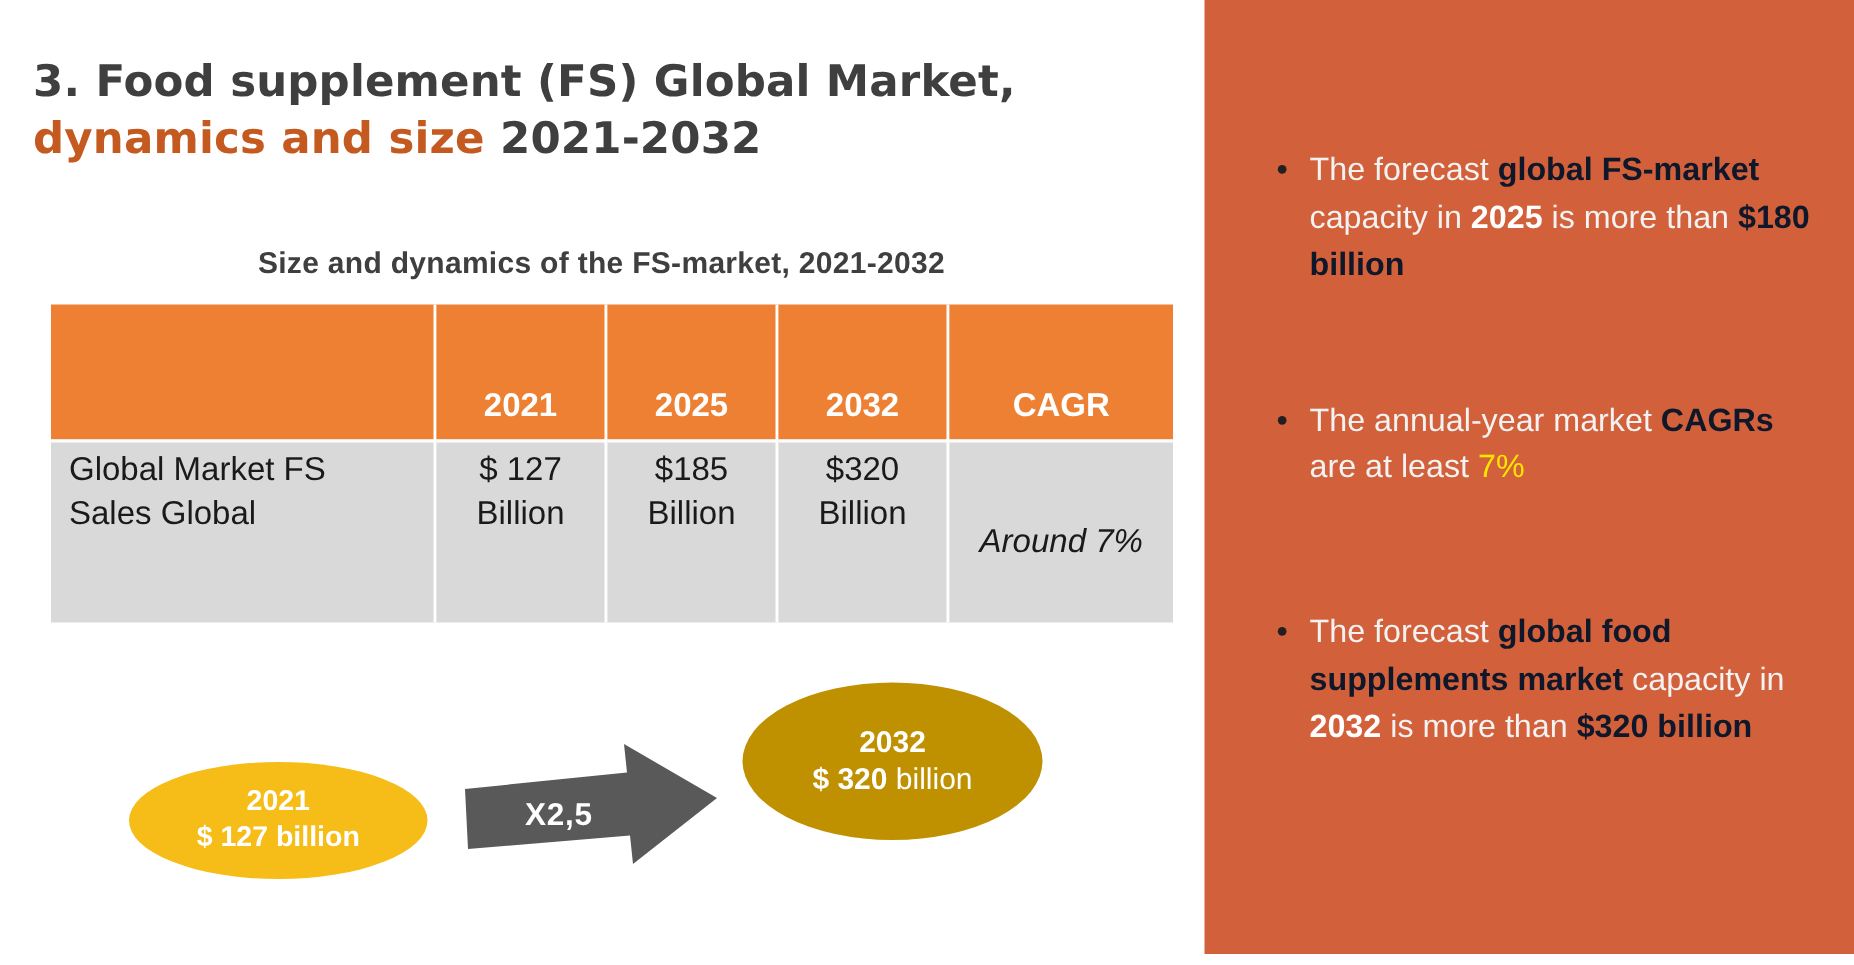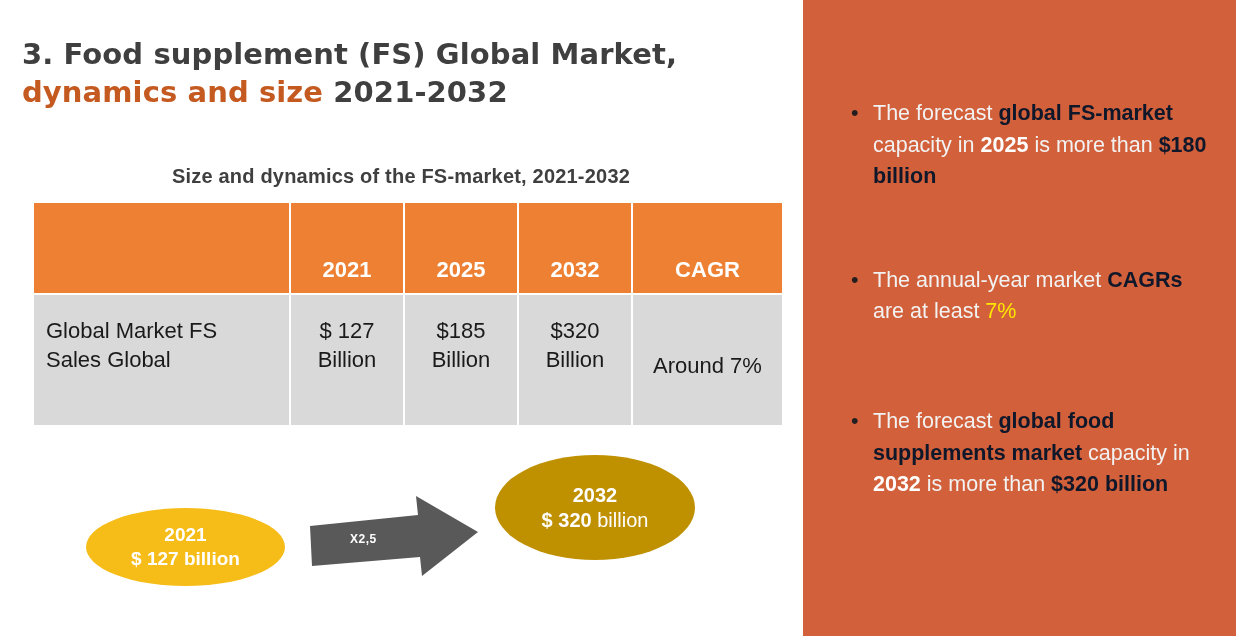--- a/index.html
+++ b/index.html
@@ -78,29 +78,30 @@
   }
   .market-table tbody td {
     background: #d9d9d9;
     color: #1a1a1a;
     font-size: 22px;
     text-align: center;
     height: 108px;
     border-right: 2px solid #ffffff;
     border-top: 2px solid #ffffff;
     vertical-align: top;
-    padding-top: 22px;
+    padding-top: 4px;
     line-height: 1.3;
   }
   .market-table tbody td:last-child { border-right: none; }
   .market-table tbody td.row-label {
     text-align: left;
     padding-left: 12px;
   }
   .market-table tbody td.cagr-val {
+    font-style: italic;
     vertical-align: middle;
     padding-top: 12px;
   }
 
   
   .diagram { position: absolute; left: 0; top: 440px; width: 800px; height: 180px; }
 
   .ellipse {
     position: absolute;
     border-radius: 50%;
@@ -137,21 +138,21 @@
     left: 306px;
     top: 48px;
     width: 180px;
     height: 95px;
   }
   .arrow-label {
     position: absolute;
     left: 44px;
     top: 44px;
     color: #ffffff;
-    font-size: 12px;
+    font-size: 21px;
     font-weight: bold;
     letter-spacing: 0.5px;
   }
 
   
   .right-panel {
     position: absolute;
     left: 803px;
     top: 0;
     width: 433px;

